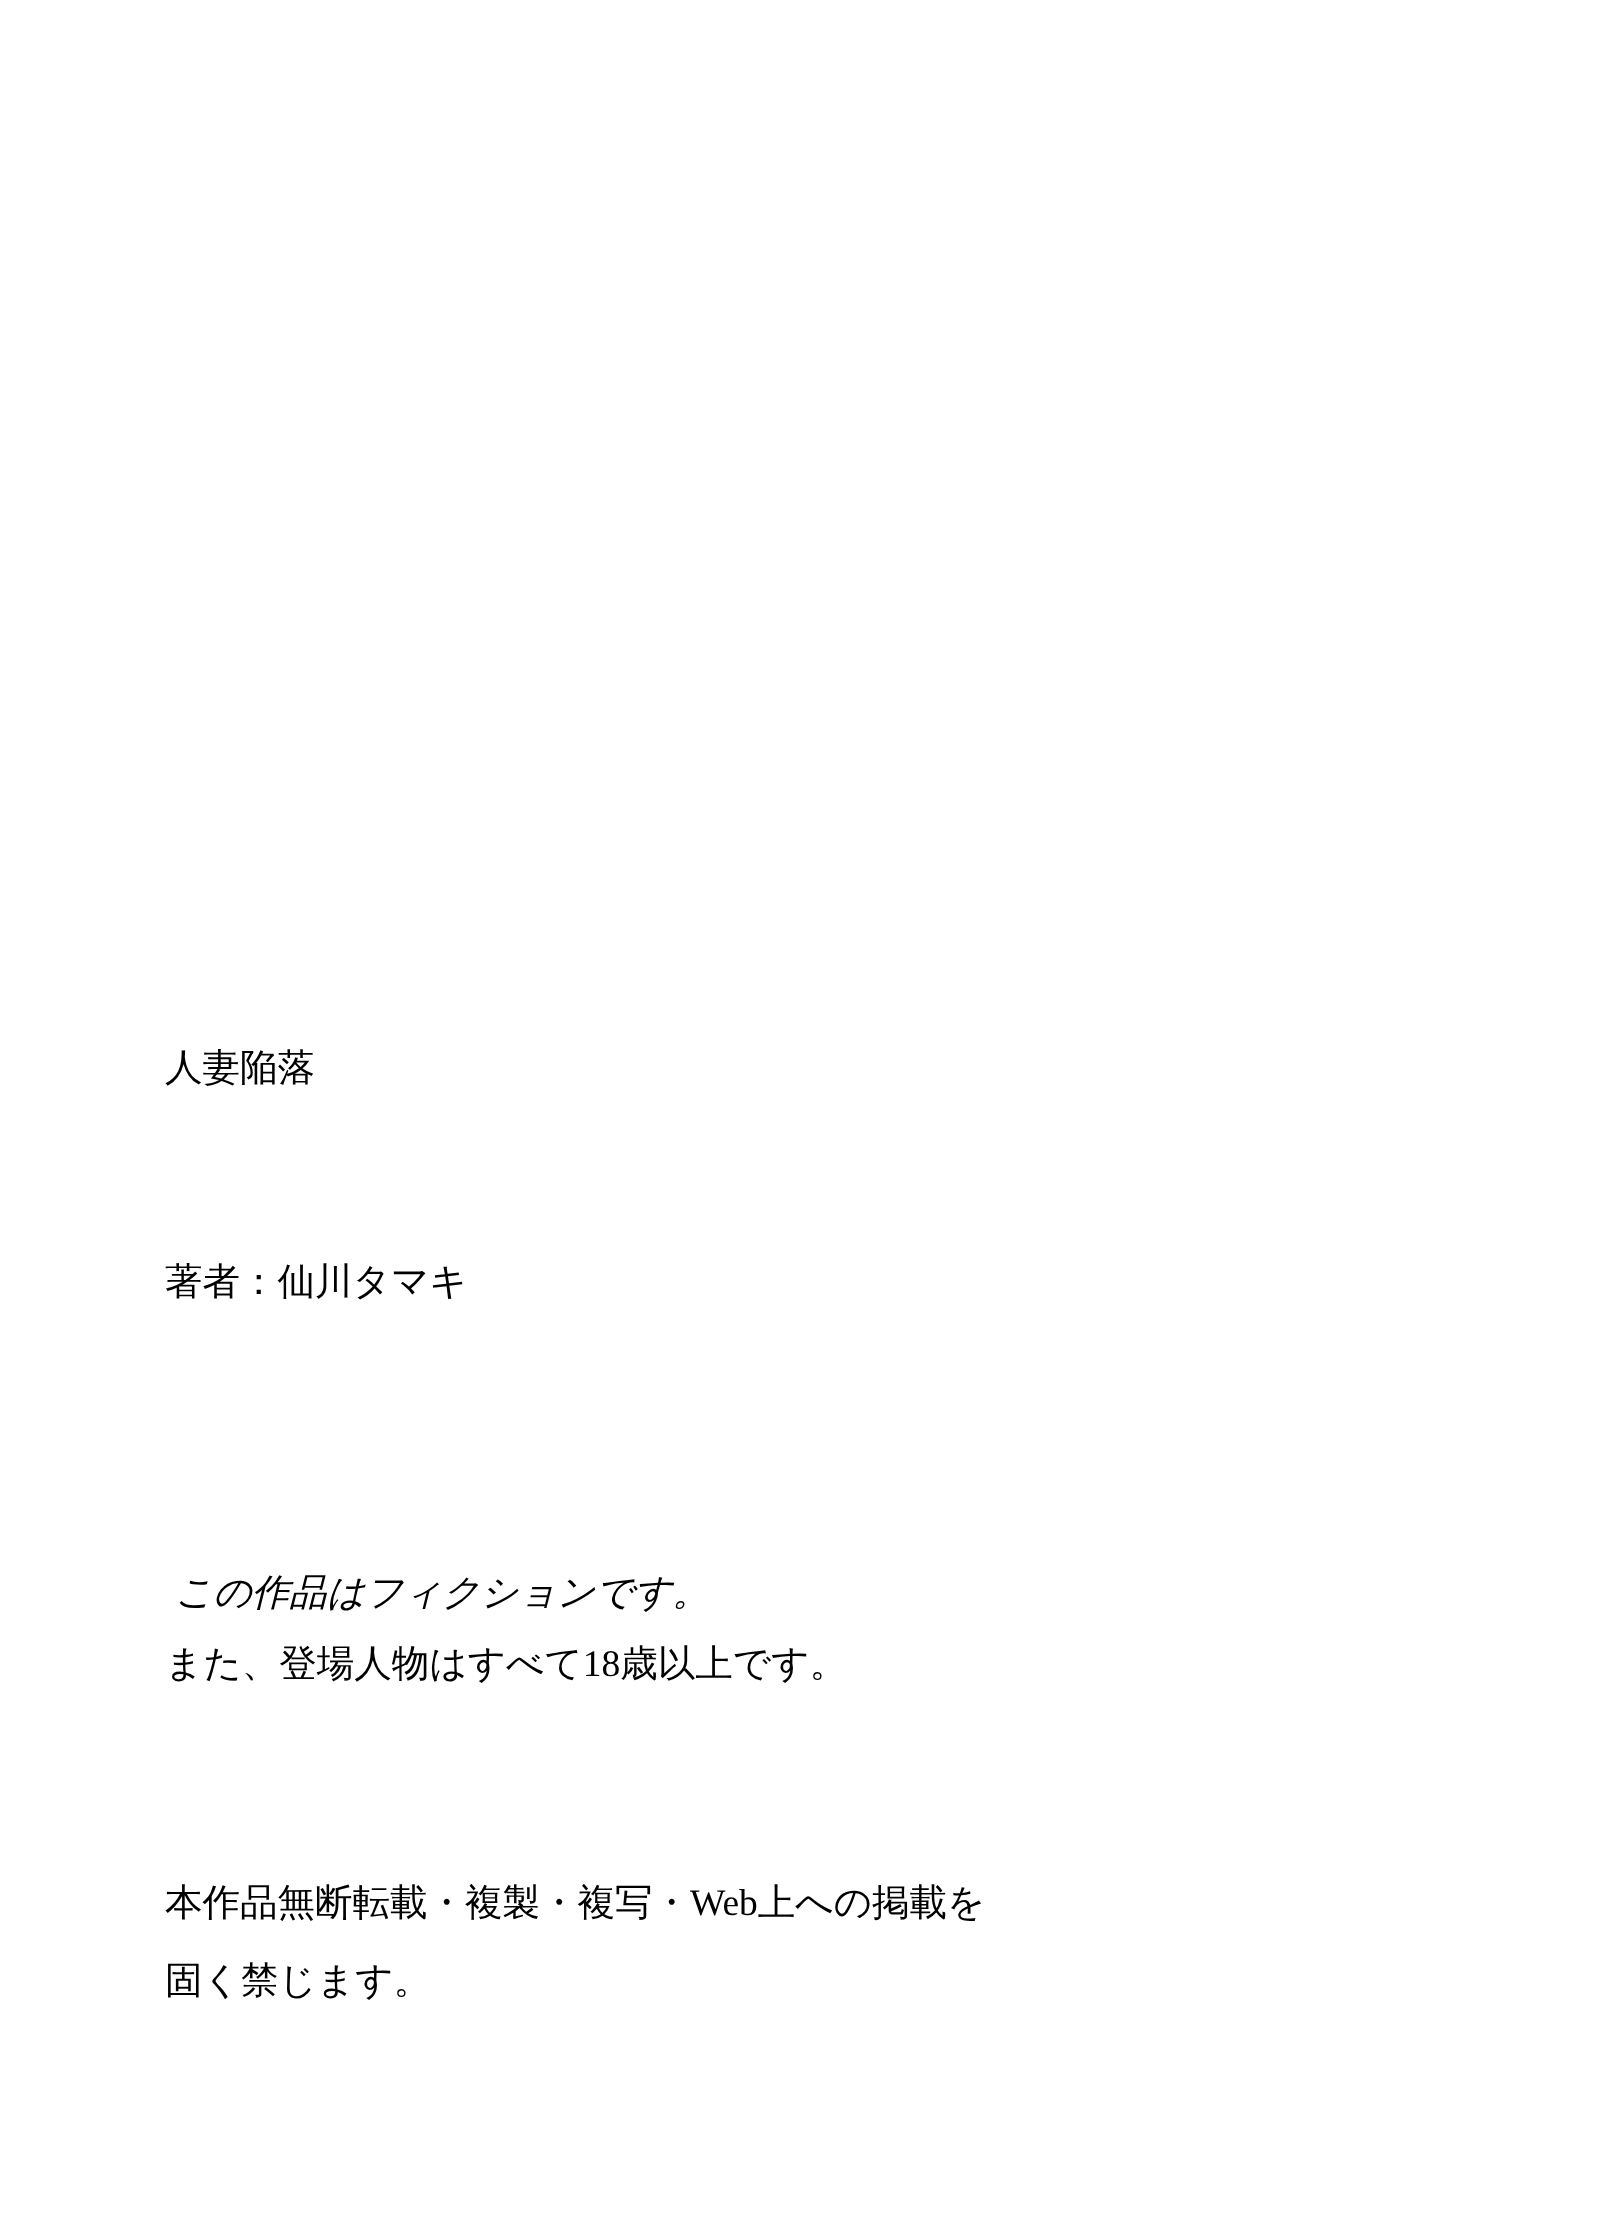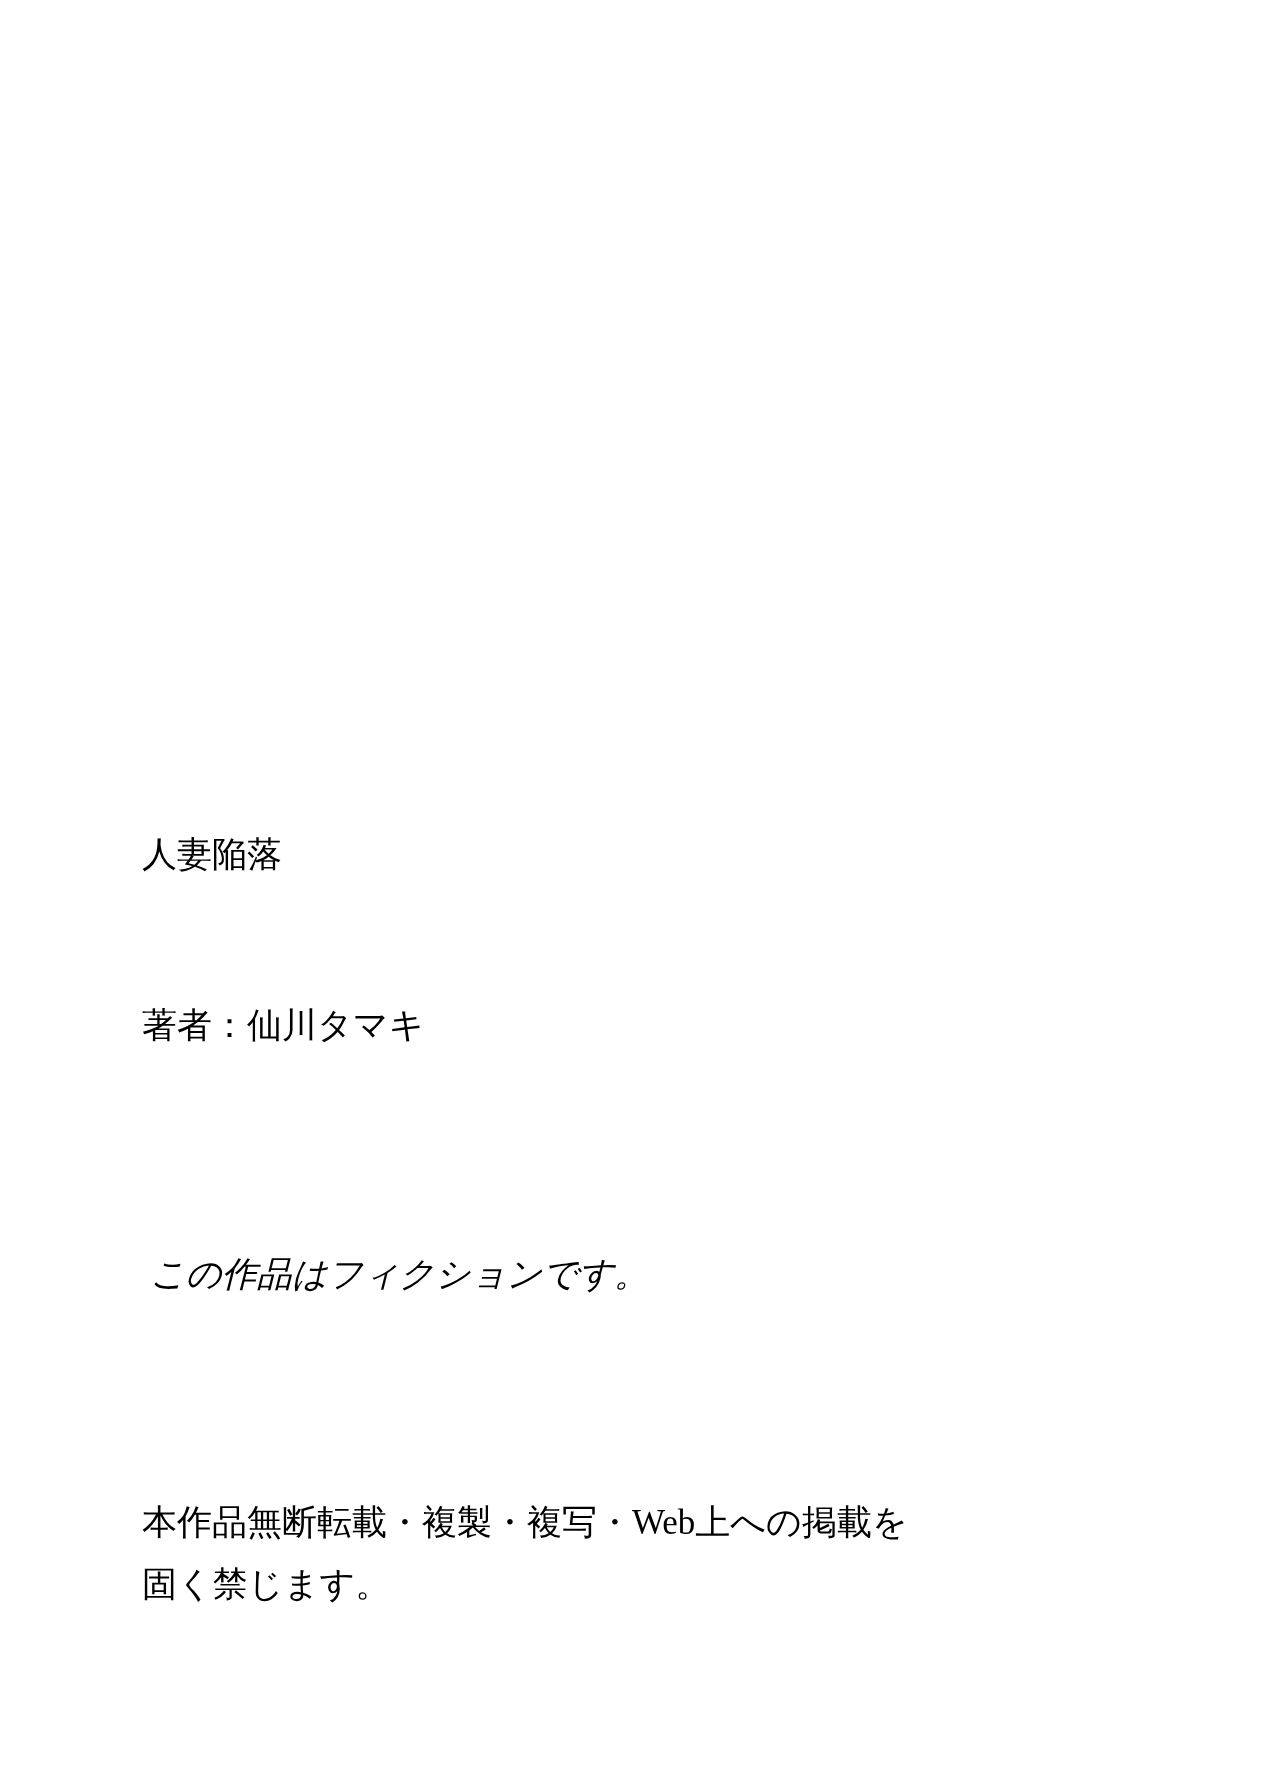--- a/index.html
+++ b/index.html
@@ -11,22 +11,22 @@
     position: relative;
     width: 1280px;
     height: 1780px;
     background: #ffffff;
     color: #000000;
     font-family: "Liberation Serif", "DejaVu Serif", serif;
     overflow: hidden;
   }
   .text-block {
     position: absolute;
-    left: 142px;
-    font-size: 35px;
+    left: 132px;
+    font-size: 30px;
     letter-spacing: 0px;
     white-space: nowrap;
     color: #000000;
   }
   .block-title    { top: 826px;  line-height: 57px; }
   .block-credits  { top: 996px;  line-height: 60px; }
   .block-disclaimer { top: 1246px; line-height: 57px; }
   .block-copyright  { top: 1472px; line-height: 62px; margin-top: 20px; }
   .indent-small { padding-left: 8px; font-style: italic; }
 </style>
@@ -38,20 +38,21 @@
   <div class="text-block block-title">
     <div>人妻陥落</div>
   </div>
 
   <div class="text-block block-credits">
     <div>著者：仙川タマキ</div>
   </div>
 
   <div class="text-block block-disclaimer">
     <div class="indent-small">この作品はフィクションです。</div>
+    <div>また、登場人物はすべて18歳以上です。</div>
   </div>
 
   <div class="text-block block-copyright">
     <div>本作品無断転載・複製・複写・Web上への掲載を</div>
     <div>固く禁じます。</div>
   </div>
 
 </div>
 
 </body></html>

